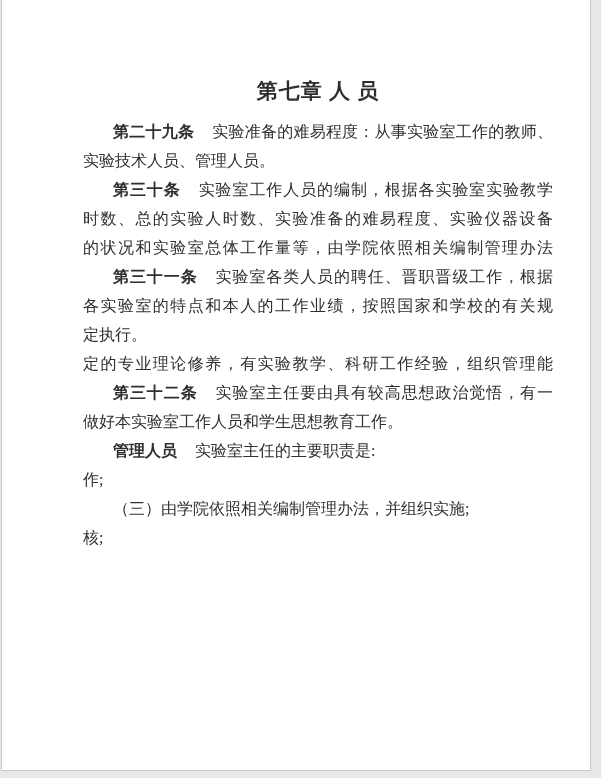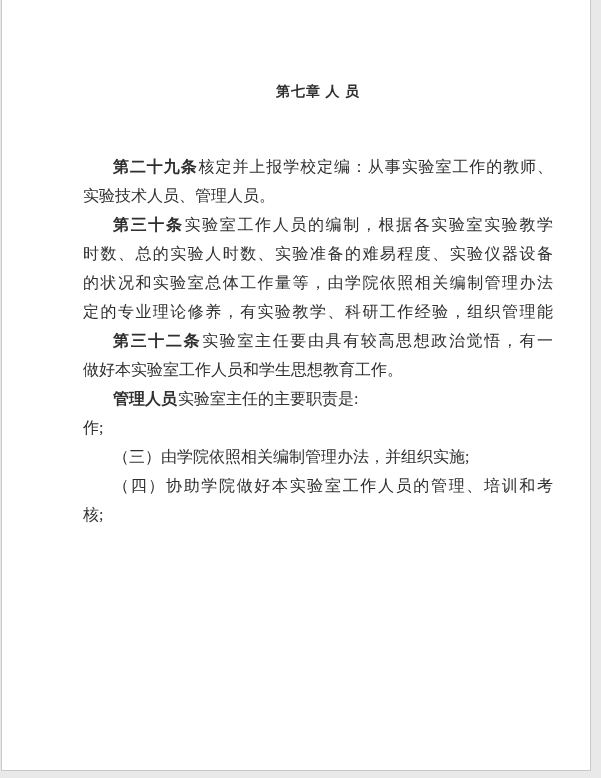--- a/index.html
+++ b/index.html
@@ -21,73 +21,77 @@
     border: 1px solid #c9c9c9;
   }
   .content {
     padding: 80px 0 0 81px;
   }
   .chapter-title {
     width: 470px;
     height: 29px;
     line-height: 29px;
     margin-right: 30px;
-    margin-bottom: 46px;
+    margin-bottom: 11px;
     text-align: center;
-    font-size: 14px;
+    font-size: 21px;
     font-weight: bold;
     letter-spacing: 1px;
     white-space: pre;
   }
   .doc-body { width: 470px; }
   .line {
     height: 29px;
     line-height: 29px;
     font-size: 16px;
     white-space: nowrap;
   }
   .line.fill {
     white-space: normal;
     text-align: justify;
     text-align-last: justify;
     text-justify: inter-character;
     overflow: hidden;
   }
   .line.first { text-indent: 30px; }
-  .head { font-weight: bold; margin-right: 1px; }
+  .head { font-weight: bold; margin-right: 18px; }
 </style>
 </head>
 <body>
 
 <div class="page">
   <div class="content">
     <div class="chapter-title">第七章 人 员</div>
     <div class="doc-body">
         <div class="para">
-          <div class="line first fill"><span class="head">第二十九条</span><span>核定并上报学校定编：从事实验室工作的教师、</span></div>
+          <div class="line first fill"><span class="head">第二十九条</span><span>实验准备的难易程度：从事实验室工作的教师、</span></div>
           <div class="line">实验技术人员、管理人员。</div>
         </div>
         <div class="para">
           <div class="line first fill"><span class="head">第三十条</span><span>实验室工作人员的编制，根据各实验室实验教学</span></div>
           <div class="line fill">时数、总的实验人时数、实验准备的难易程度、实验仪器设备</div>
           <div class="line fill">的状况和实验室总体工作量等，由学院依照相关编制管理办法</div>
+        </div>
+        <div class="para">
+          <div class="line first fill"><span class="head">第三十一条</span><span>实验室各类人员的聘任、晋职晋级工作，根据</span></div>
+          <div class="line fill">各实验室的特点和本人的工作业绩，按照国家和学校的有关规</div>
+          <div class="line">定执行。</div>
         </div>
         <div class="para">
           <div class="line fill">定的专业理论修养，有实验教学、科研工作经验，组织管理能</div>
           <div class="line first fill"><span class="head">第三十二条</span><span>实验室主任要由具有较高思想政治觉悟，有一</span></div>
           <div class="line">做好本实验室工作人员和学生思想教育工作。</div>
         </div>
         <div class="para">
           <div class="line first"><span class="head">管理人员</span><span>实验室主任的主要职责是:</span></div>
         </div>
         <div class="para">
           <div class="line">作;</div>
         </div>
         <div class="para">
           <div class="line first">（三）由学院依照相关编制管理办法，并组织实施;</div>
         </div>
         <div class="para">
-          <div class="line first fill">（四）协助学院做好本实验室工作人员的管理、培训和考</div>
           <div class="line">核;</div>
         </div>
       </div>
   </div>
 </div>
 
 </body></html>

